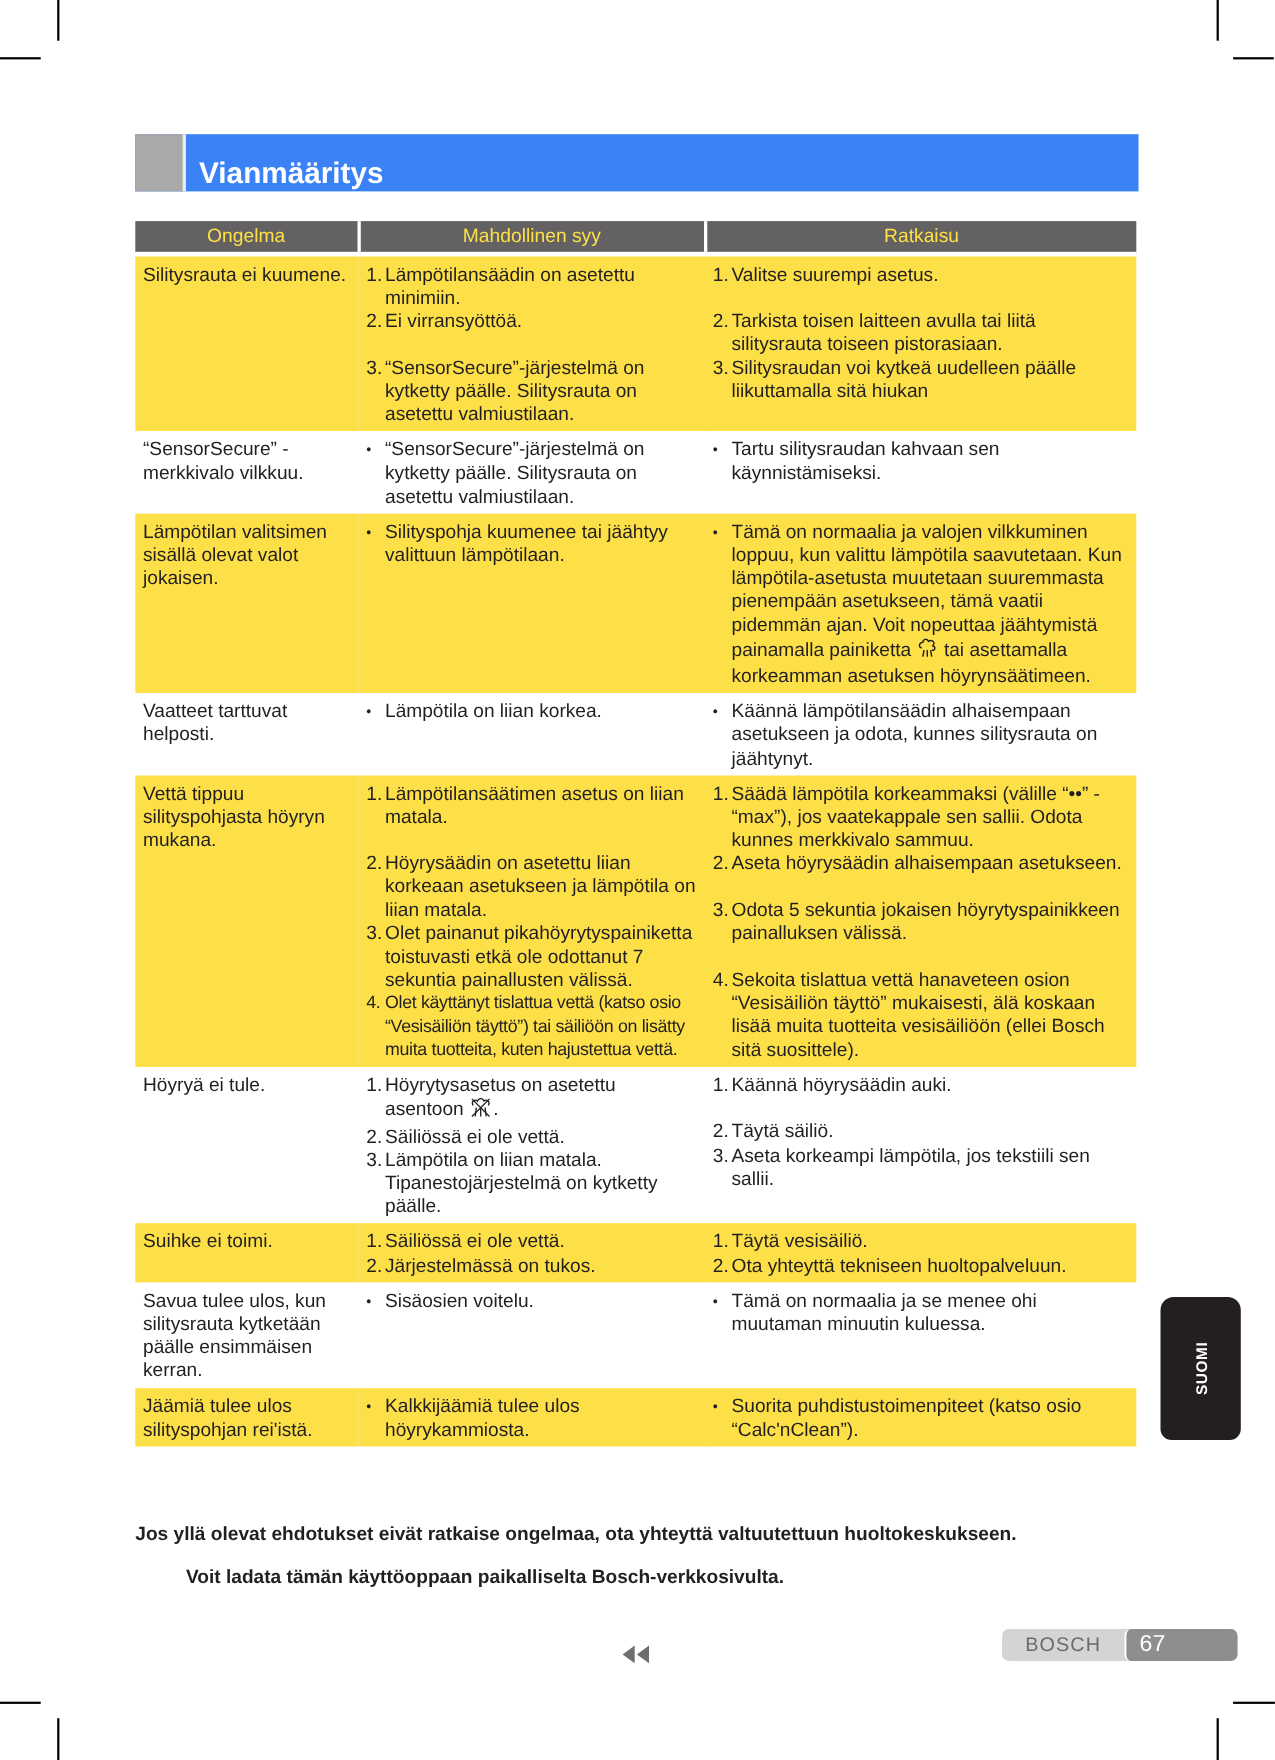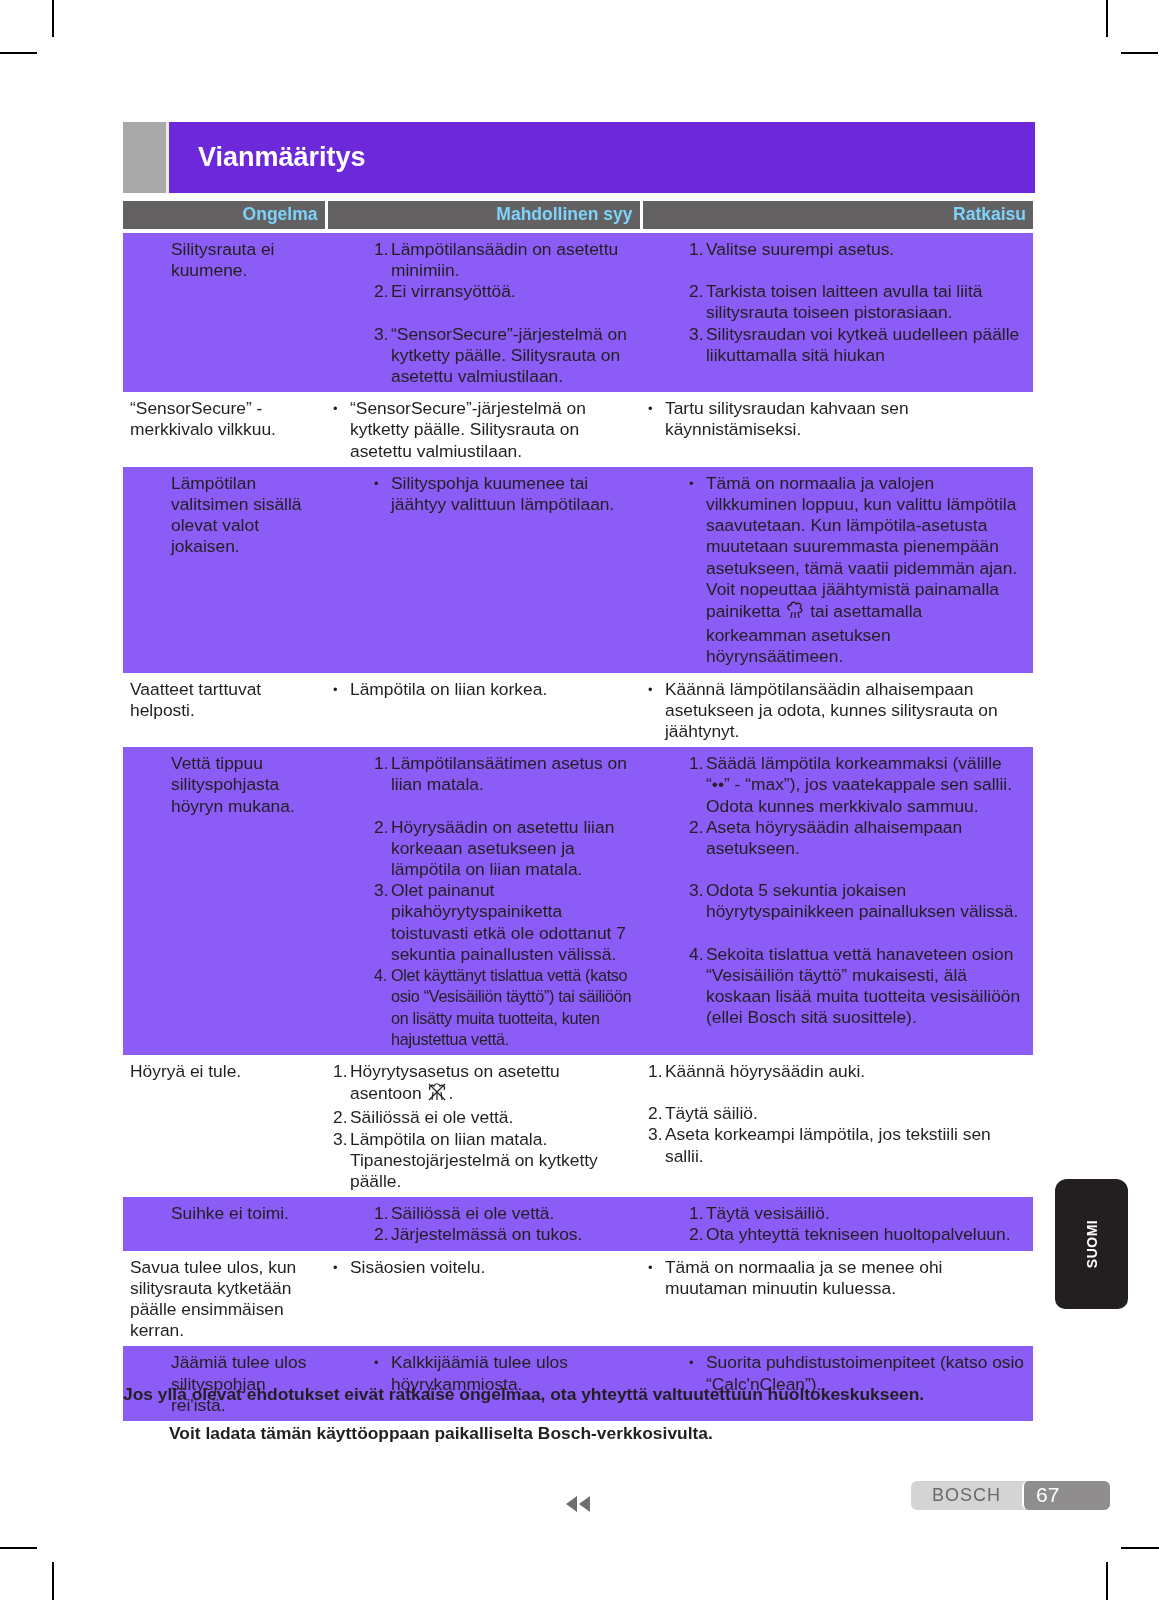--- a/index.html
+++ b/index.html
@@ -7,45 +7,45 @@
     width: 1159px; height: 1600px; position: relative; overflow: hidden;
     background: #ffffff;
     font-family: "Liberation Sans", sans-serif;
     color: #231f20;
   }
   .crop { position: absolute; background: #000; }
   .crop.v { width: 1.5px; height: 37px; }
   .crop.h { height: 1.5px; width: 37px; }
 
   .title-bar {
-    position: absolute; left: 123px; top: 122px; width: 912px; height: 71px;
-    background: #6d28d9; display: flex; gap: 17px;
+    position: absolute; left: 123px; top: 122px; width: 912px; height: 52px;
+    background: #3b82f6; display: flex;
   }
   .title-bar .swatch { width: 43px; height: 100%; background: #a9a9a9; border-right: 3px solid #ececec; }
   .title-bar .title {
     color: #ffffff; font-weight: bold; font-size: 27px; line-height: 71px;
     padding-left: 12px;
   }
 
   table.trouble {
     position: absolute; left: 123px; top: 201px; width: 910px;
     border-collapse: collapse; table-layout: fixed;
     font-size: 17.4px; line-height: 21.2px;
   }
   table.trouble col.c1 { width: 203px; }
   table.trouble col.c2 { width: 315px; }
   table.trouble col.c3 { width: 392px; }
   table.trouble th {
-    background: #636162; color: #7dd3fc; text-align: right; font-weight: bold;
+    background: #636162; color: #fde047; text-align: center; font-weight: normal;
     font-size: 17.5px; height: 28px; padding: 0 7px; border-right: 3px solid #ffffff;
     border-bottom: 4px solid #ffffff;
   }
   table.trouble th:last-child { border-right: none; }
   table.trouble td { vertical-align: top; padding: 6px 6px 5px 7px; }
-  tr.shade td { background: #8b5cf6; padding-left: 48px; }
+  tr.shade td { background: #fde047; }
   tr.plain td { background: #ffffff; }
 
   ul.list { margin: 0; padding: 0; list-style: none; }
   ul.list li { position: relative; padding-left: 17px; }
   ul.list.num li .marker { position: absolute; left: 0; top: 0; }
   ul.list.bul li .marker { position: absolute; left: 0; top: 0; font-size: 13px; }
   ul.list li.gap { margin-top: 21px; }
   ul.list.bul li { padding-left: 17px; }
   td.col2 ul.list li { padding-left: 17px; }
   .cond { font-size: 16.2px; letter-spacing: -0.3px; }
@@ -62,21 +62,21 @@
   .lang-tab span {
     position: absolute; left: 50%; top: 50%;
     transform: translate(-50%, -50%) rotate(-90deg);
     color: #fff; font-weight: bold; font-size: 14px; letter-spacing: 0.5px;
   }
 
   .nav-arrows { position: absolute; left: 566px; top: 1496px; display: flex; gap: 2px; }
   .nav-arrows .tri { width: 0; height: 0; border-top: 8px solid transparent; border-bottom: 8px solid transparent; border-right: 11px solid #6e6e6e; }
 
   .footer-badge {
-    position: absolute; left: 911px; top: 1481px; width: 199px; height: 29px;
+    position: absolute; left: 911px; top: 1481px; width: 214px; height: 29px;
     background: #d4d4d4; border-radius: 6px; overflow: hidden;
   }
   .footer-badge .brand { position: absolute; left: 21px; top: 4px; font-size: 18px; color: #6a6a6a; letter-spacing: 1px; }
   .footer-badge .page {
     position: absolute; left: 111px; top: 0; width: 103px; height: 29px;
     background: #8f8d8e; border-radius: 6px 0 0 6px; border-left: 2px solid #fff;
   }
   .footer-badge .page span { position: absolute; left: 12px; top: 2px; font-size: 21px; color: #fff; }
 </style>
 </head>

